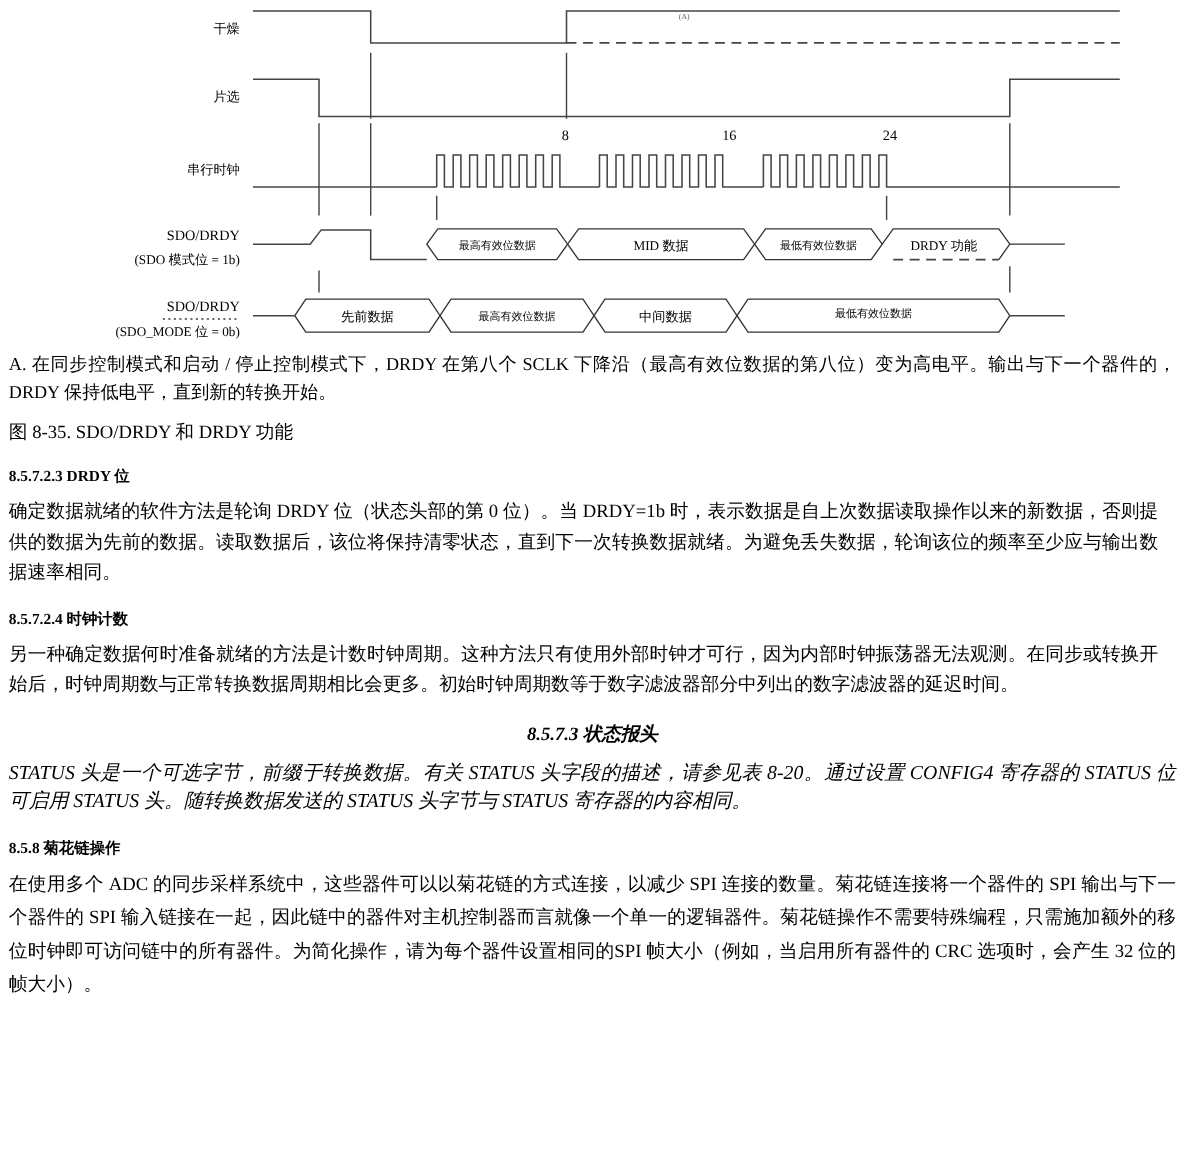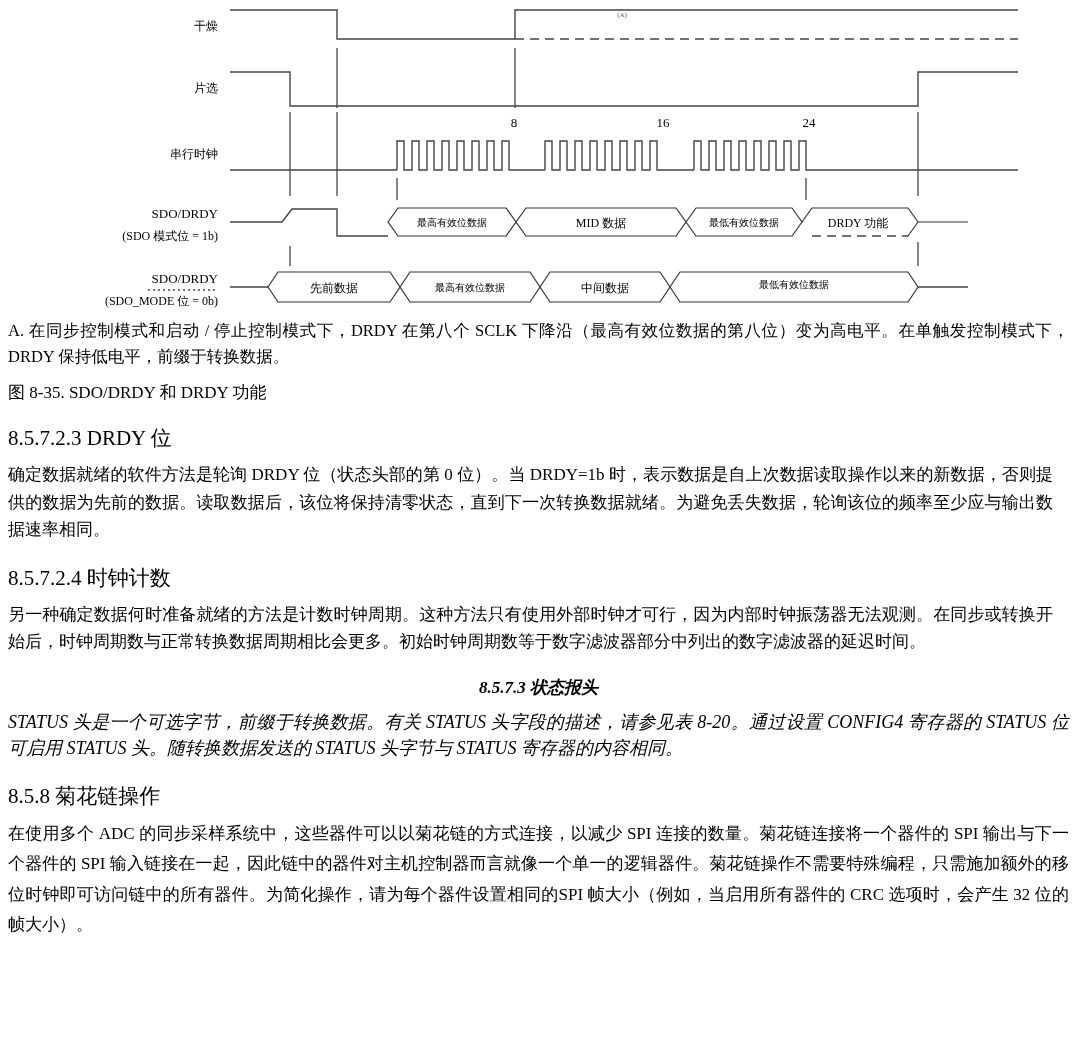--- a/index.html
+++ b/index.html
@@ -102,22 +102,22 @@
     line-height: 1.55;
     text-align: justify;
     margin: 0 0 2px 0;
   }
   .fig-caption {
     font-size: 17px;
     text-align: left;
     margin: 12px 0 20px 0;
   }
   h3.sec-head {
-    font-size: 21px;
-    font-weight: normal;
+    font-size: 14px;
+    font-weight: bold;
     margin: 0 0 9px 0;
   }
   h3.sec-head-italic {
     font-size: 17px;
     font-weight: bold;
     font-style: italic;
     margin: 0 0 10px 0;
     text-align: center;
   }
   p.body-par {
@@ -247,21 +247,21 @@
 
       <path class="databox" d="M 670 287 L 680 272 L 908 272 L 918 287 L 908 302 L 680 302 Z"></path>
       <text class="box-text-cn" x="794" y="288" text-anchor="middle">最低有效位数据</text>
     </g>
     <path class="sig" d="M 918 287 L 968 287"></path>
   </svg>
 </div>
 
 <div id="doc">
 
-  <p class="note">A. 在同步控制模式和启动 / 停止控制模式下，DRDY 在第八个 SCLK 下降沿（最高有效位数据的第八位）变为高电平。在单触发控制模式下，DRDY 保持低电平，前缀于转换数据。</p>
+  <p class="note">A. 在同步控制模式和启动 / 停止控制模式下，DRDY 在第八个 SCLK 下降沿（最高有效位数据的第八位）变为高电平。输出与下一个器件的，DRDY 保持低电平，直到新的转换开始。</p>
 
   <p class="fig-caption">图 8-35. SDO/DRDY 和 DRDY 功能</p>
 
   <div class="sec-block">
     <h3 class="sec-head">8.5.7.2.3 DRDY 位</h3>
     <p class="body-par">确定数据就绪的软件方法是轮询 DRDY 位（状态头部的第 0 位）。当 DRDY=1b 时，表示数据是自上次数据读取操作以来的新数据，否则提供的数据为先前的数据。读取数据后，该位将保持清零状态，直到下一次转换数据就绪。为避免丢失数据，轮询该位的频率至少应与输出数据速率相同。</p>
   </div>
 
   <div class="sec-block">
     <h3 class="sec-head">8.5.7.2.4 时钟计数</h3>

